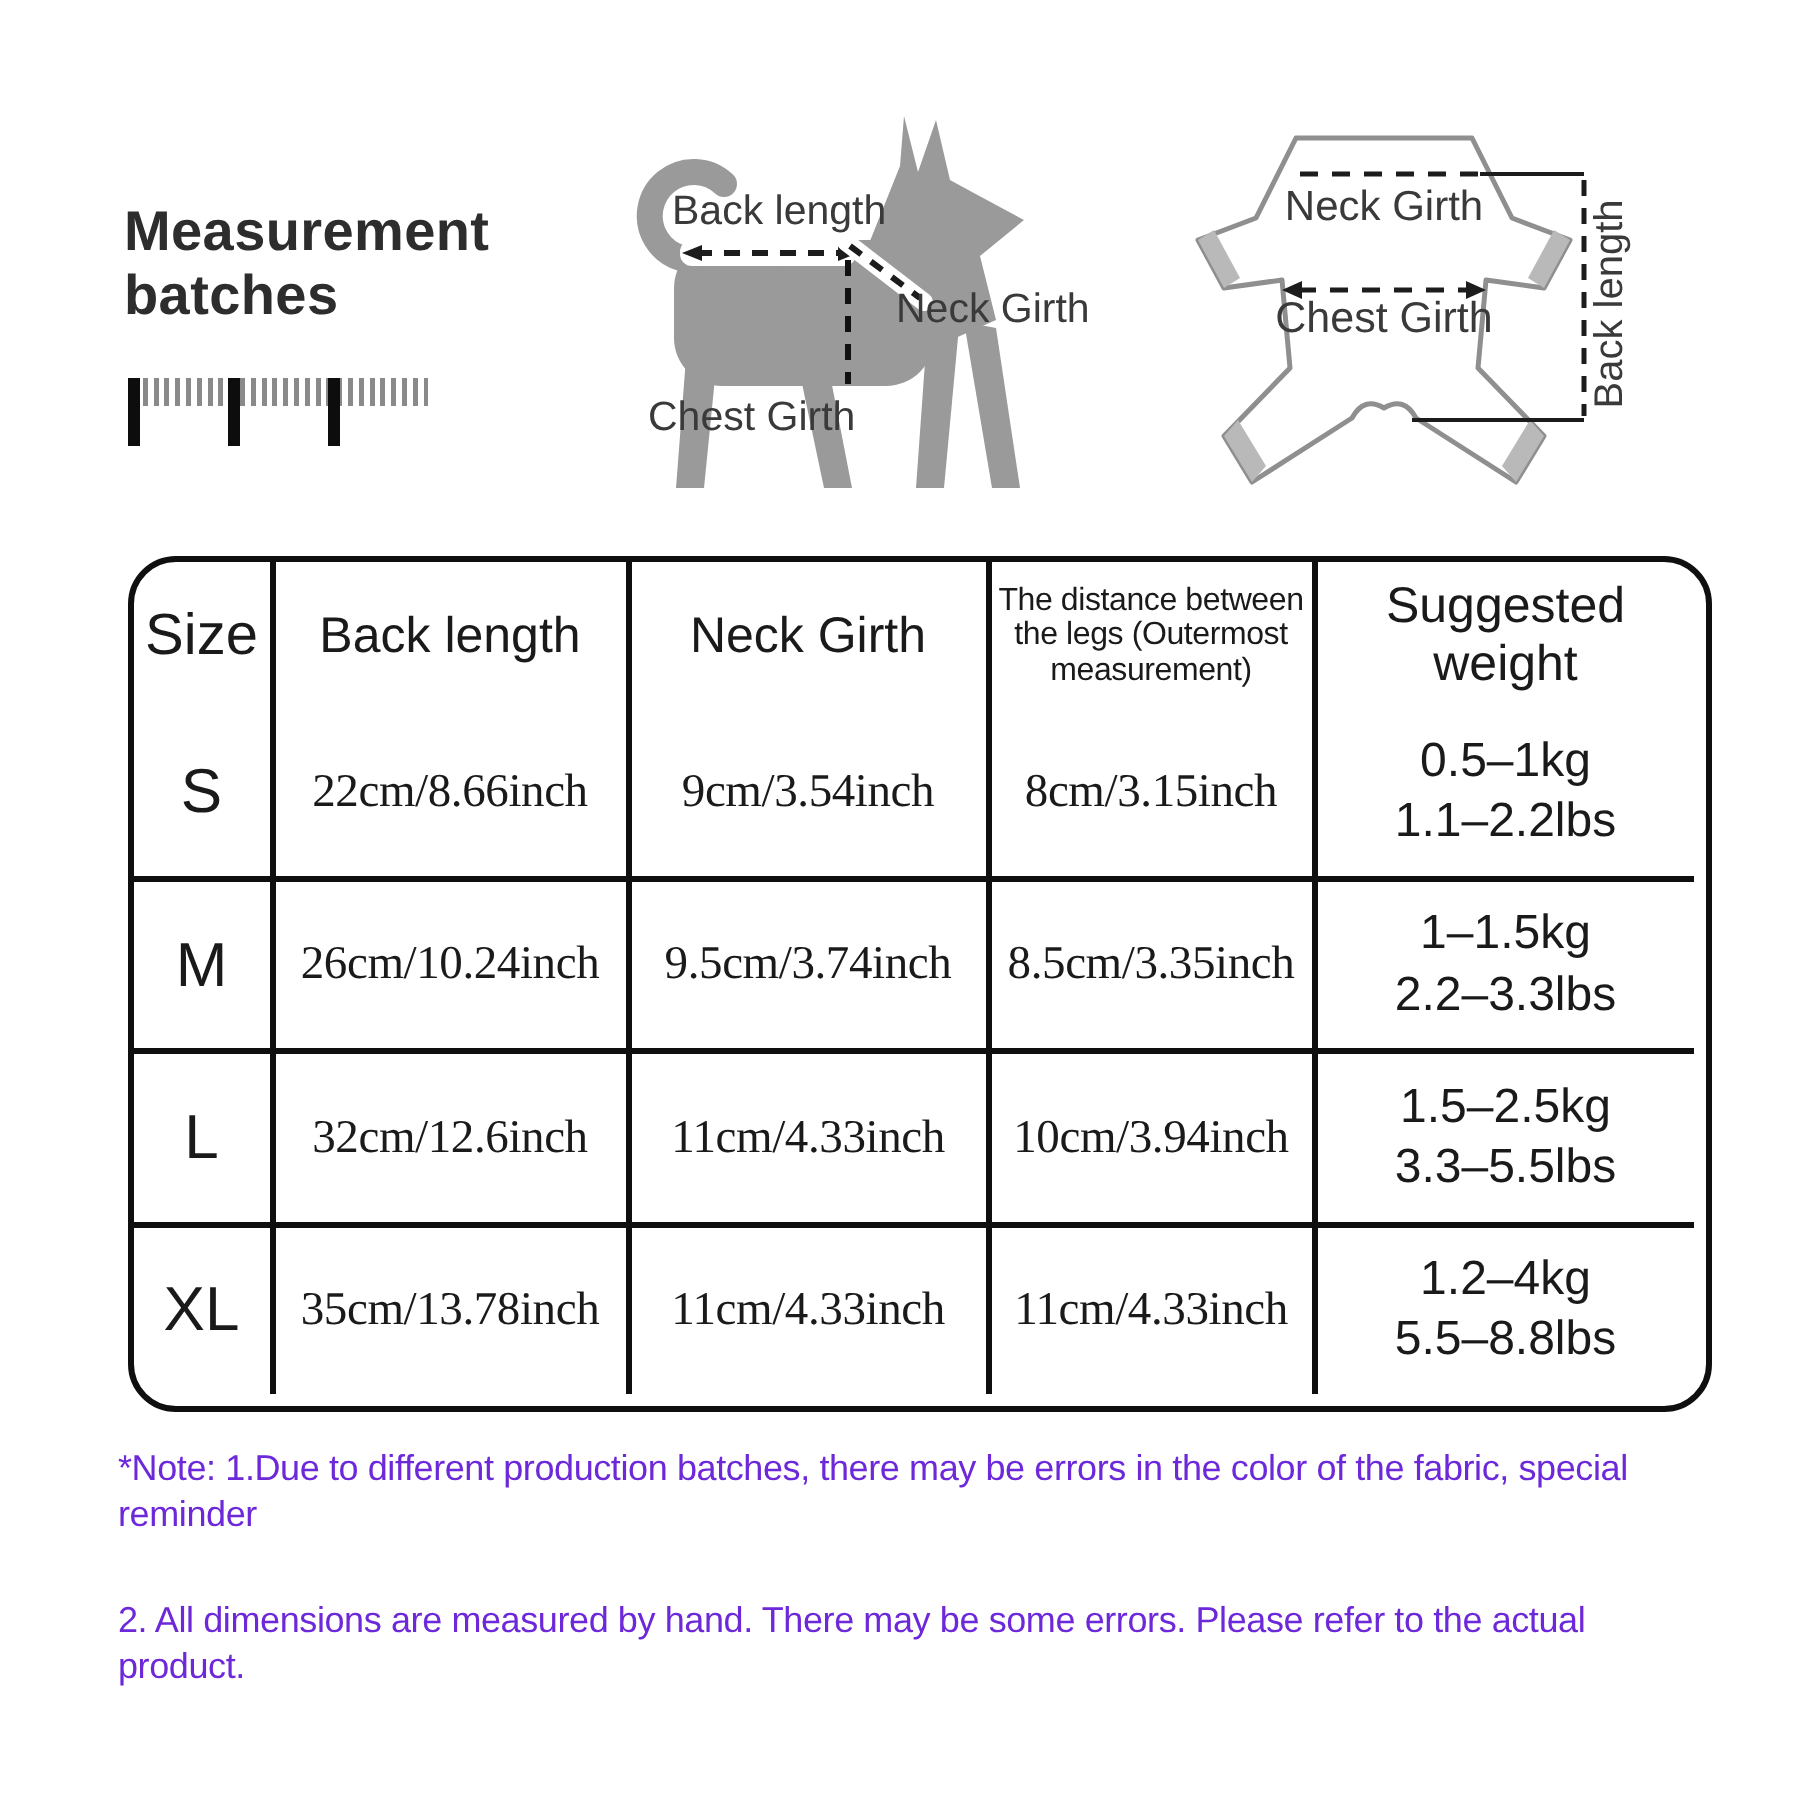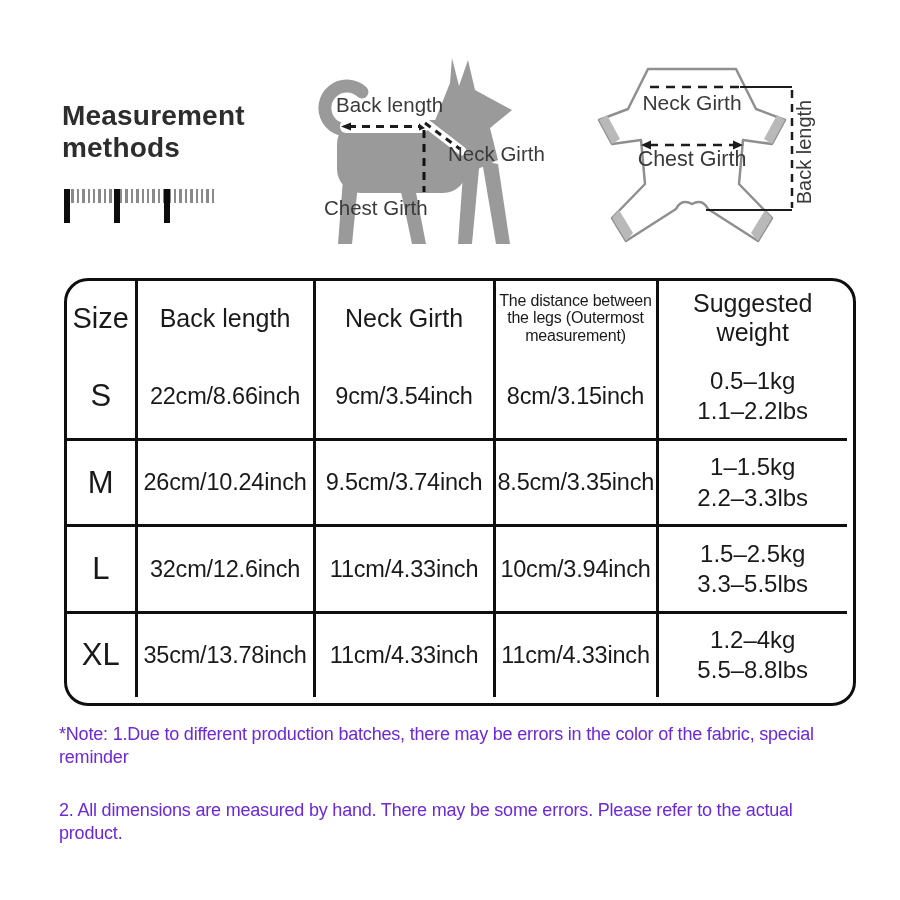--- a/index.html
+++ b/index.html
@@ -34,34 +34,34 @@
     border-right:3px solid #0f0f0f;border-bottom:3px solid #0f0f0f;
     text-align:center;vertical-align:middle;padding:0 2px;color:#1a1a1a;font-weight:400;
   }
   table.size tr>*:last-child{border-right:none;}
   table.size tr:last-child>*{border-bottom:none;}
   table.size thead tr{height:74px;}
   th.h-size{font-size:29px;}
   th.h-std{font-size:25px;line-height:1.15;}
   th.h-dist{font-size:16px;line-height:1.08;letter-spacing:-.2px;}
   td.c-size{font-size:31px;}
-  td.c-val{font-size:23.5px;letter-spacing:-.2px;}
+  td.c-val{font-size:23.5px;letter-spacing:-.2px;font-family:Liberation Serif, serif;}
   td.c-weight{font-size:24px;line-height:1.27;}
   
   .note{
     position:absolute;left:59px;width:796px;
     font-size:18px;line-height:1.28;letter-spacing:-.2px;color:#6d28d9;
   }
   .note1{top:723px;}
   .note2{top:799px;}
 </style>
 </head>
 <body>
 
-<div class="title">Measurement methods</div>
+<div class="title">Measurement batches</div>
 
 <div class="ruler">
   <div class="shorts"></div>
   <div class="tall t1"></div>
   <div class="tall t2"></div>
   <div class="tall t3"></div>
 </div>
 
 <svg class="dog-svg" width="260" height="200" viewBox="0 0 260 200">
 

